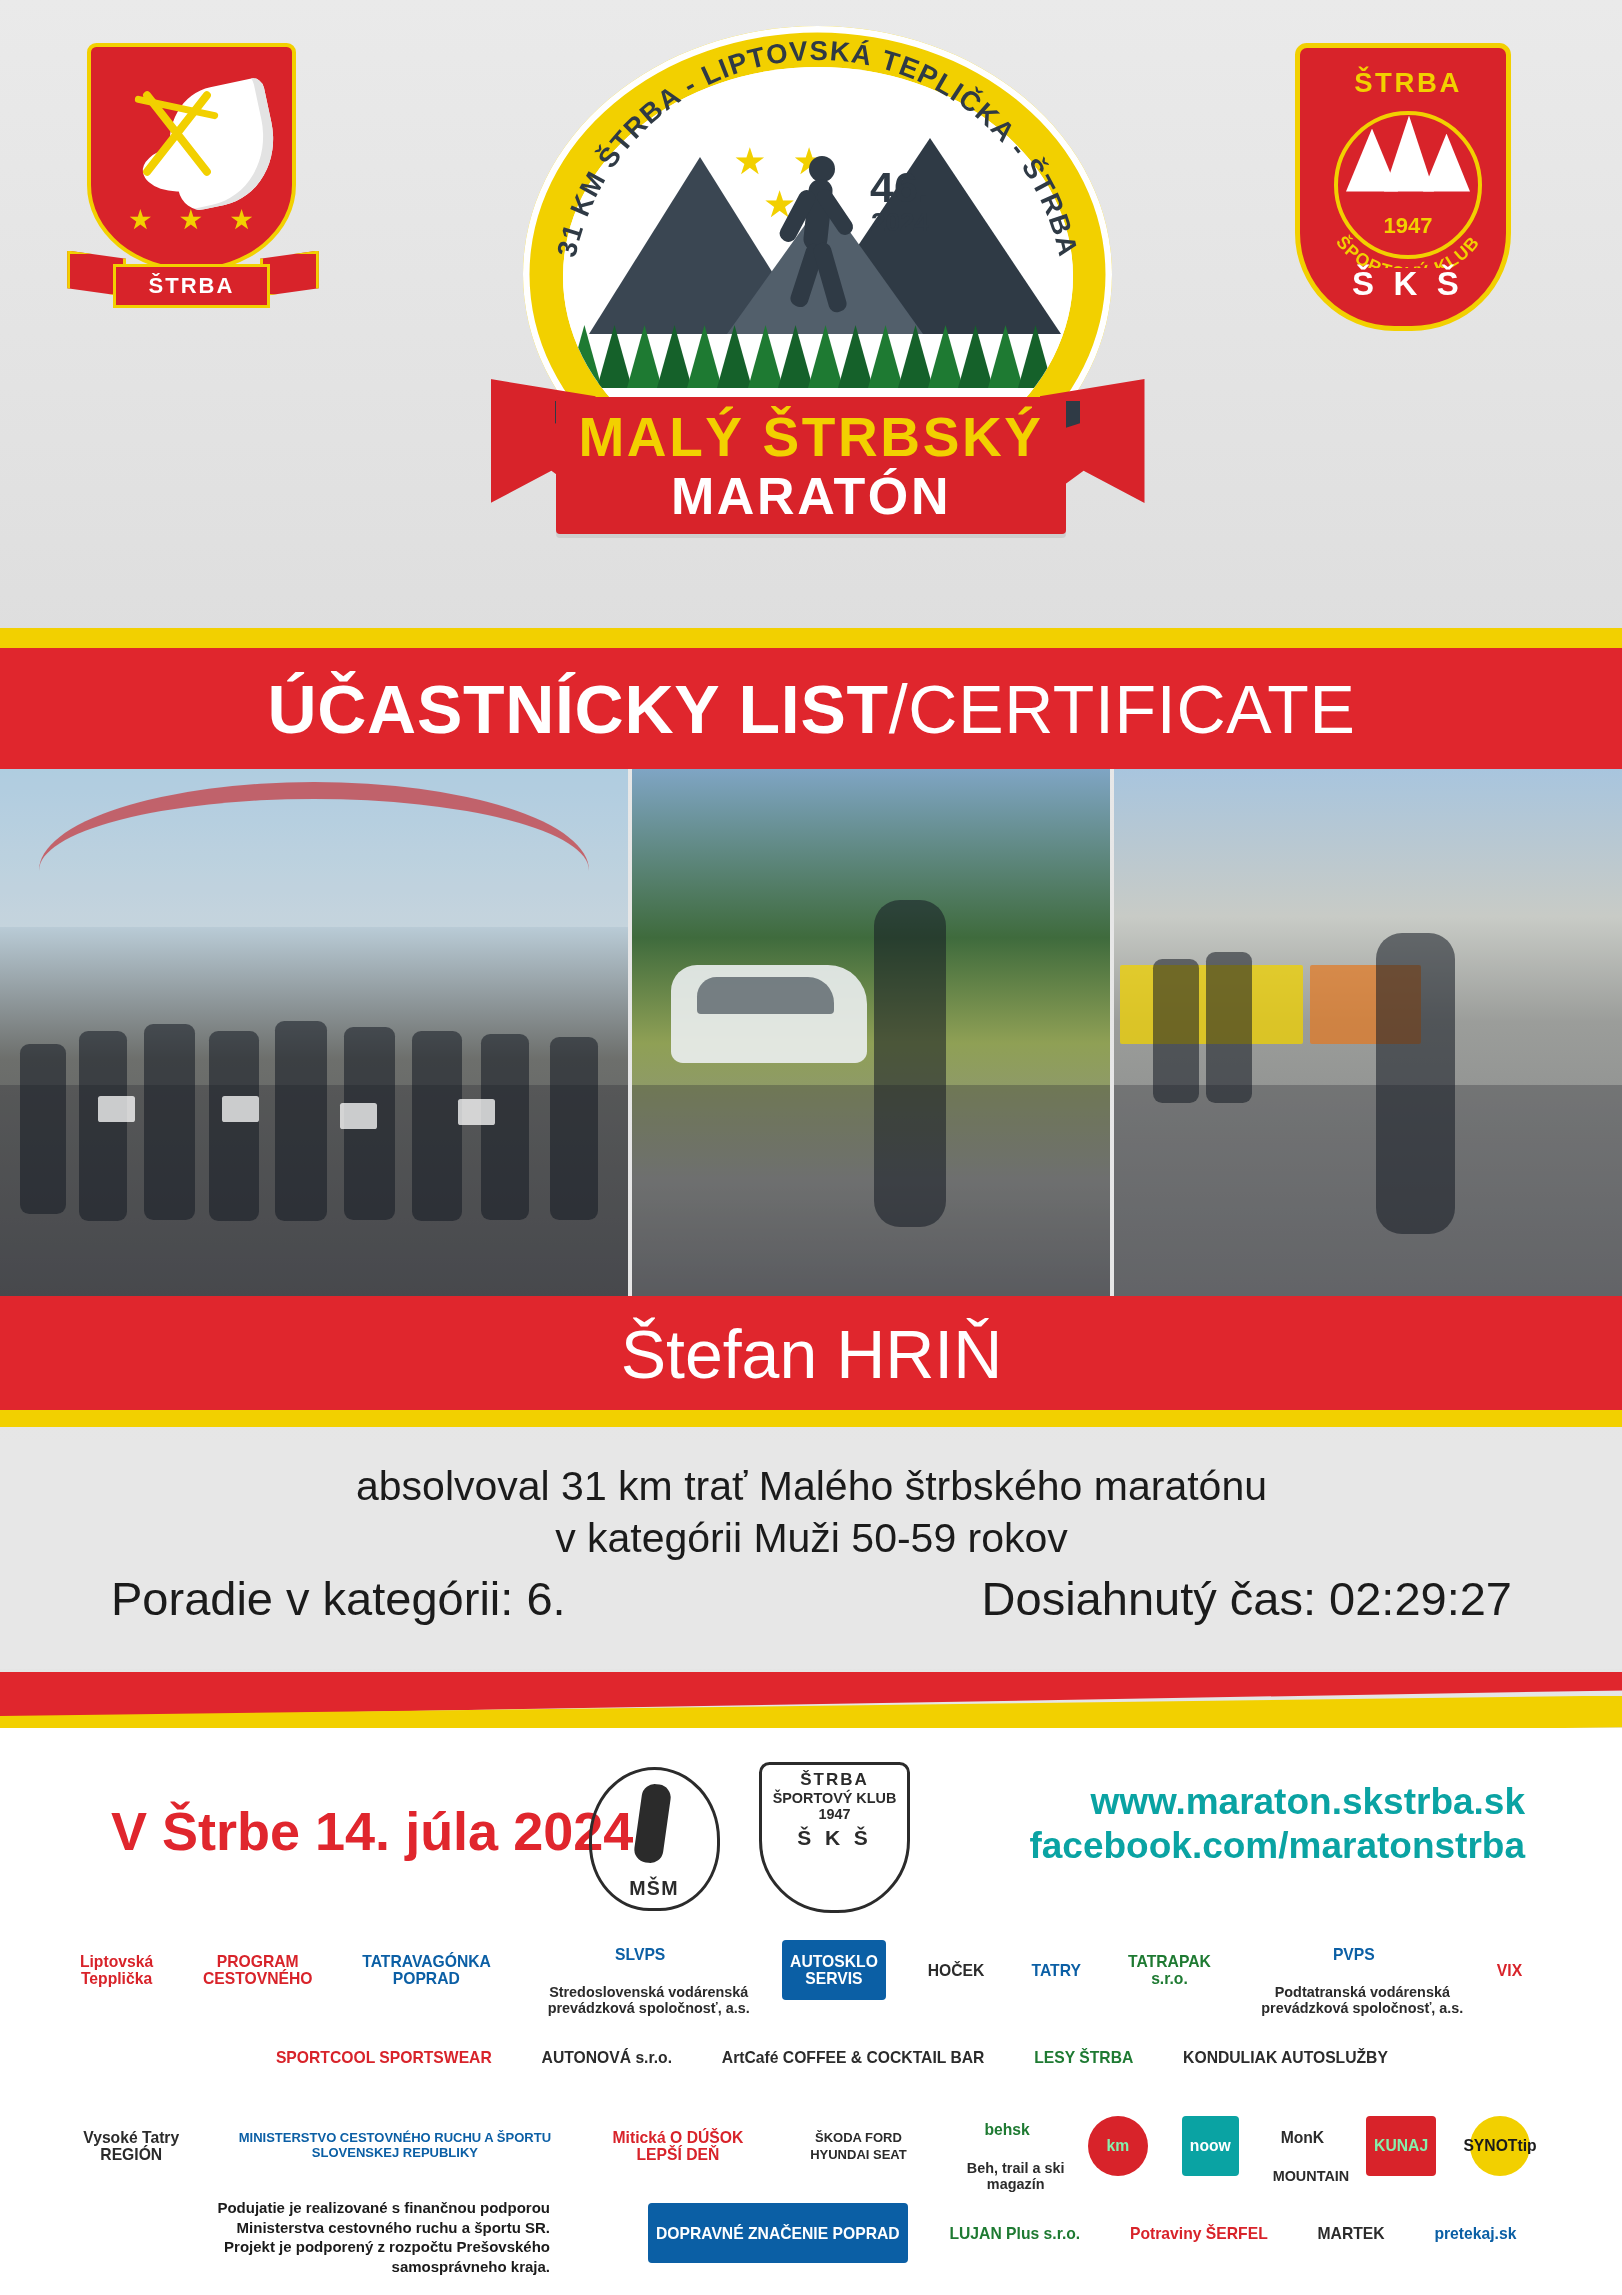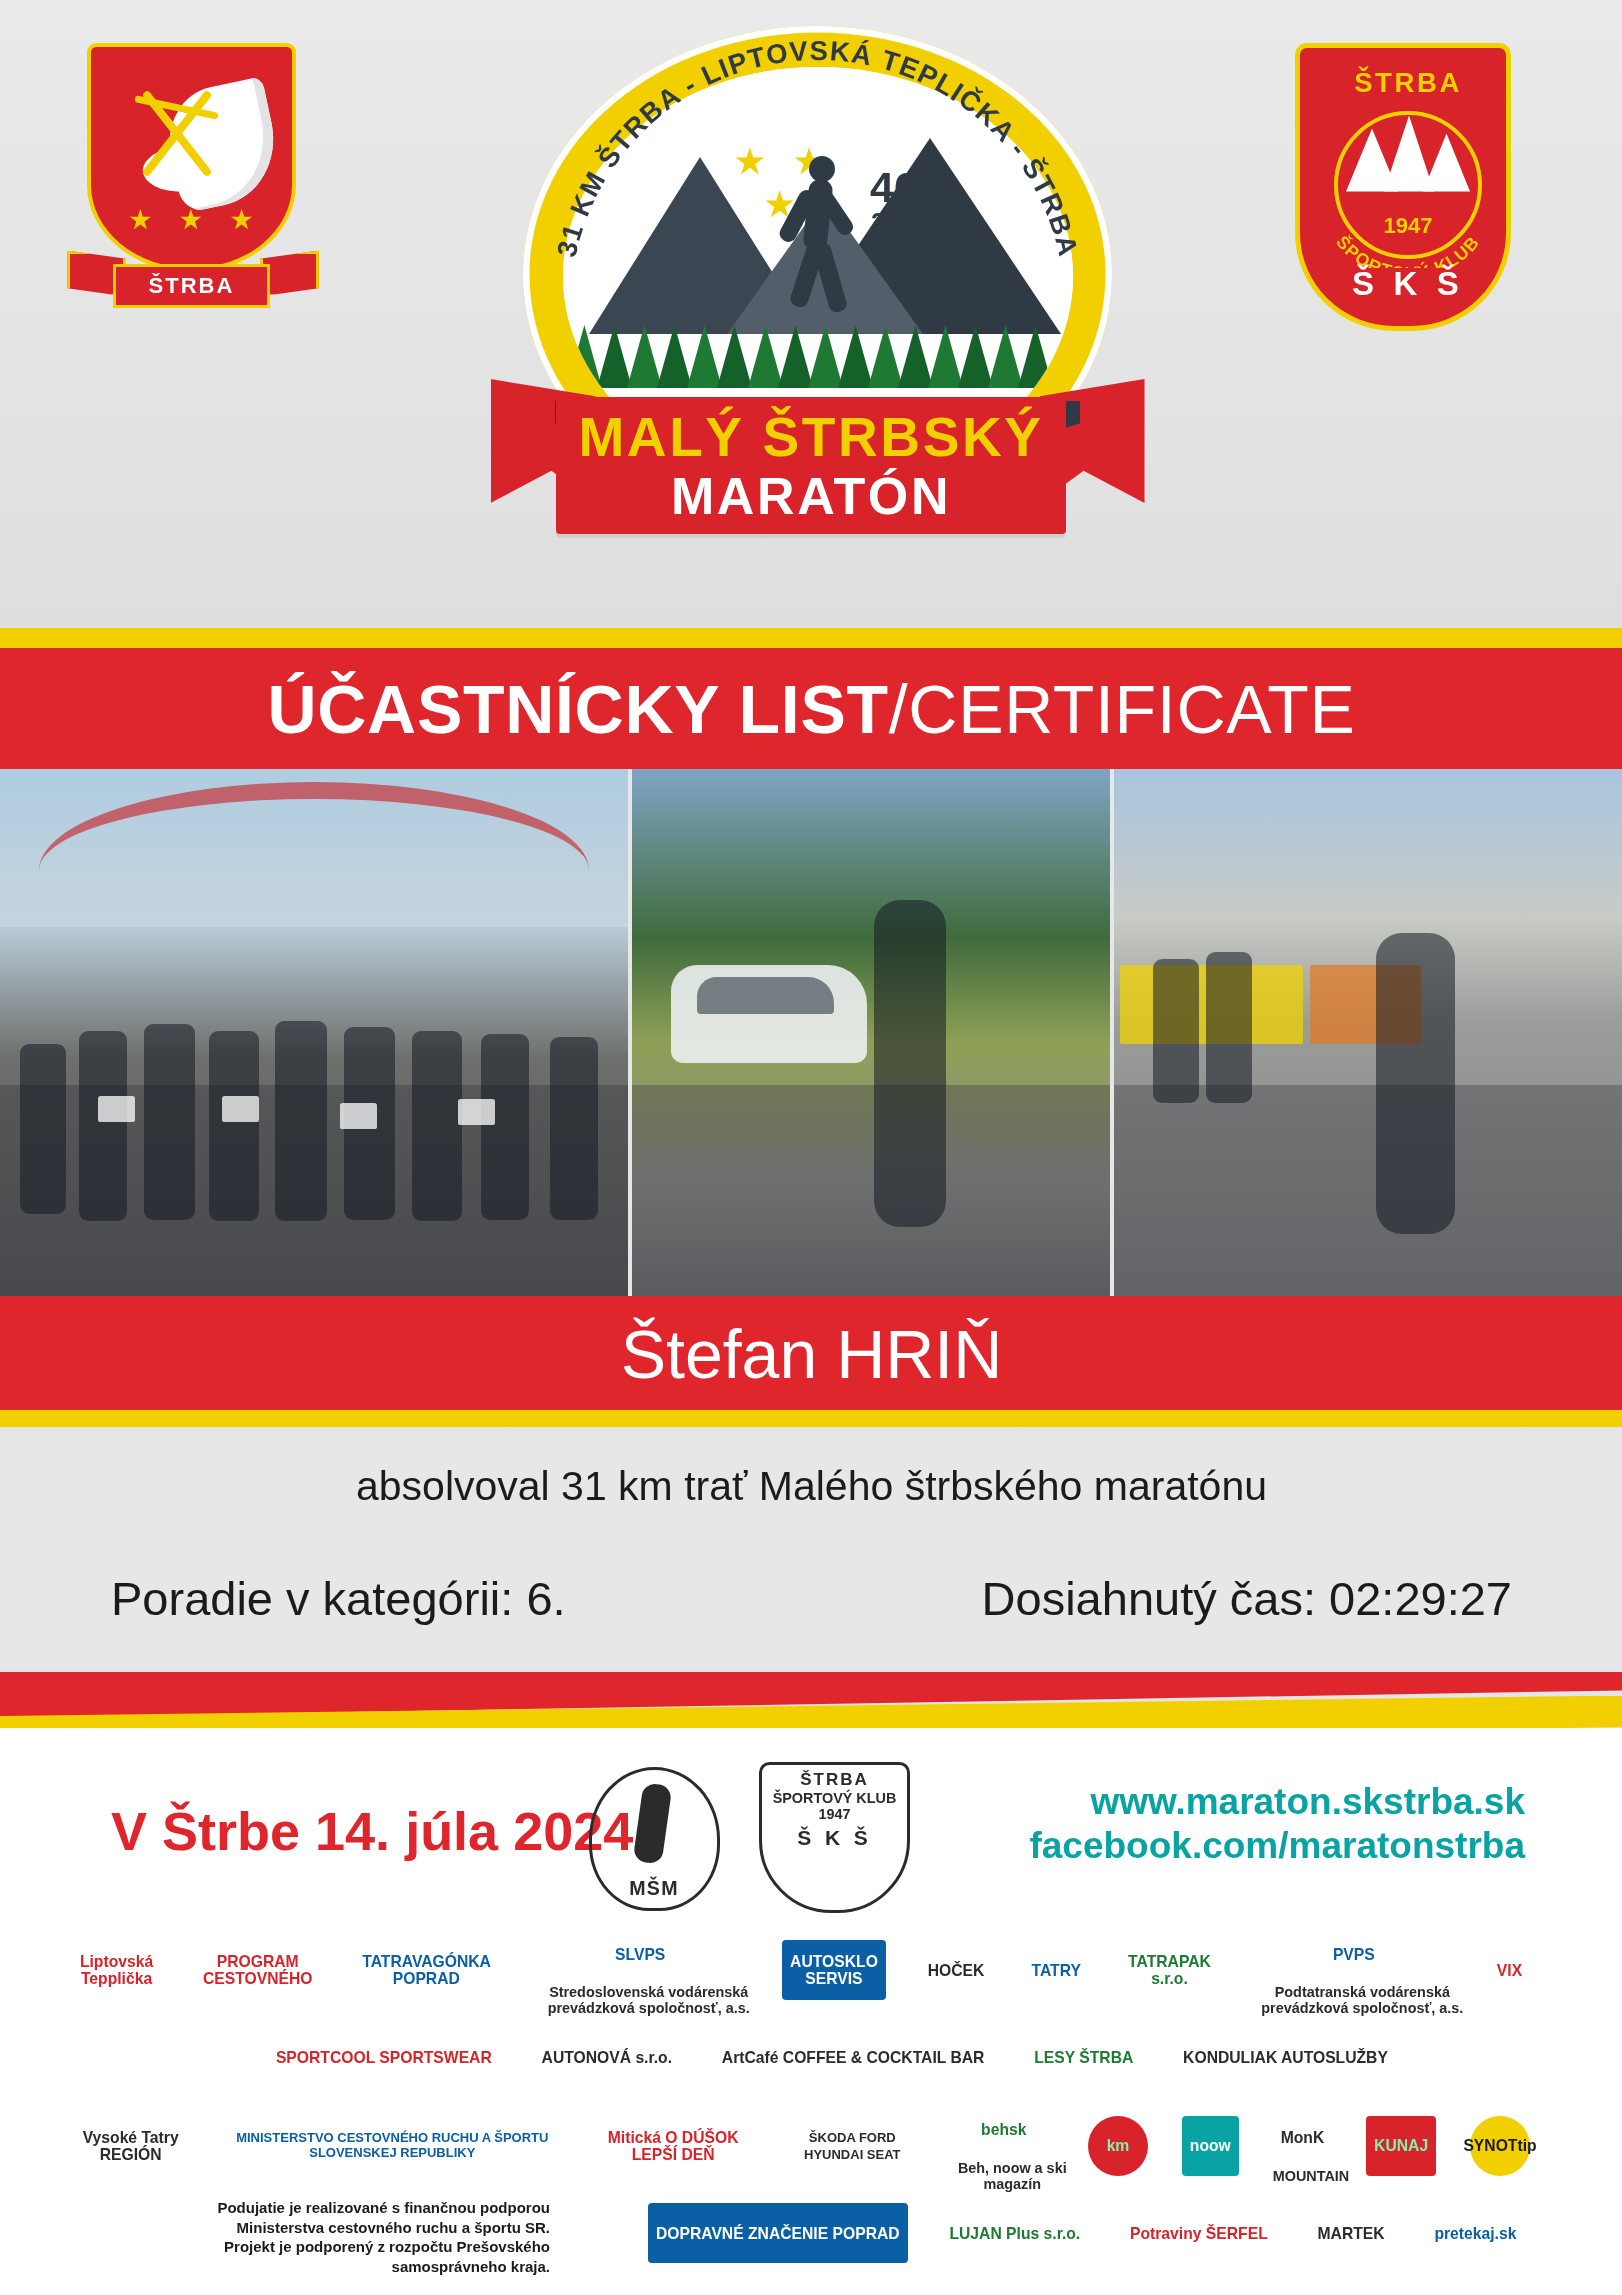--- a/index.html
+++ b/index.html
@@ -491,20 +491,21 @@
     </div>
   </div>
 
   <div class="name-bar">
     <span>Štefan HRIŇ</span>
   </div>
   <div class="name-yellow"></div>
 
   <div class="result-area">
     <div class="res-line l1">absolvoval 31 km trať Malého štrbského maratónu</div>
+    <div class="res-line">v kategórii Muži 50-59 rokov</div>
     <div class="res-row">
       <div>
         <span>Poradie v kategórii:</span>
         <span>6.</span>
       </div>
       <div>
         <span>Dosiahnutý čas:</span>
         <span>02:29:27</span>
       </div>
     </div>
@@ -614,21 +615,21 @@
         <div class="sp-wrap">
             <div class="sp red">Mitická
 O DÚŠOK LEPŠÍ DEŇ</div>
           </div>
         <div class="sp-wrap">
             <div class="sp dark" style="font-size:13px">ŠKODA FORD HYUNDAI
 SEAT</div>
           </div>
         <div class="sp-wrap">
           <div class="sp green">behsk</div>
-          <div class="sp-caption">Beh, noow a ski magazín</div>
+          <div class="sp-caption">Beh, trail a ski magazín</div>
         </div>
         <div class="sp-wrap">
             <div class="sp box-red circle">km</div>
           </div>
         <div class="sp-wrap">
             <div class="sp box-teal">noow</div>
           </div>
         <div class="sp-wrap">
           <div class="sp dark">MonK</div>
           <div class="sp-caption">MOUNTAIN</div>

